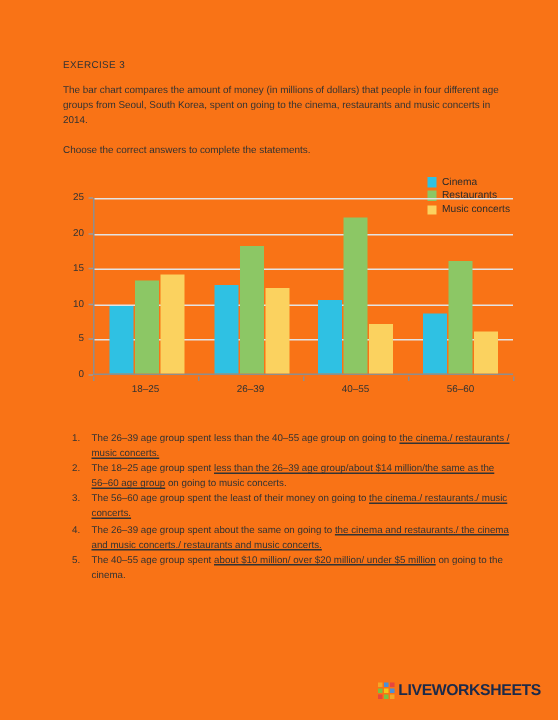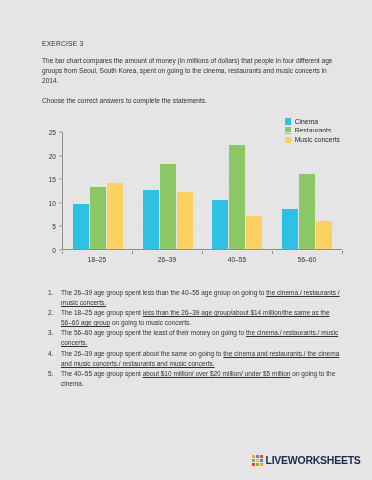--- a/index.html
+++ b/index.html
@@ -12,21 +12,21 @@
     height: 480px;
     overflow: hidden;
     font-family: "Liberation Sans", sans-serif;
     color: #2b2b2b;
     position: relative;
   }
 
   .page {
     position: absolute;
     inset: 0;
-    background: #e5e5e5;
+    background: #f97316;
   }
 
   
   .content {
     position: absolute;
     left: 42px;
     top: 40px;
     width: 296px;
   }
 

